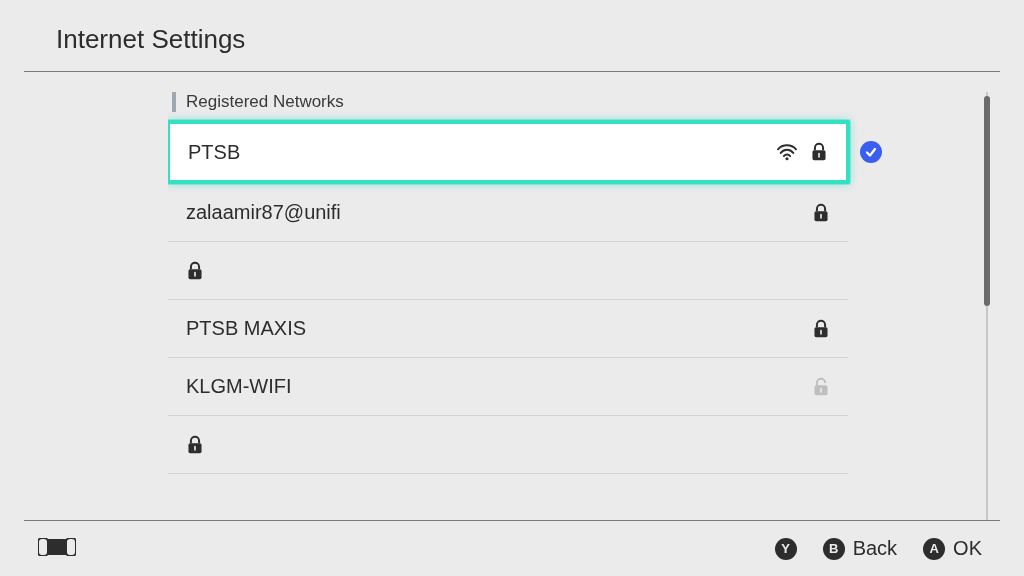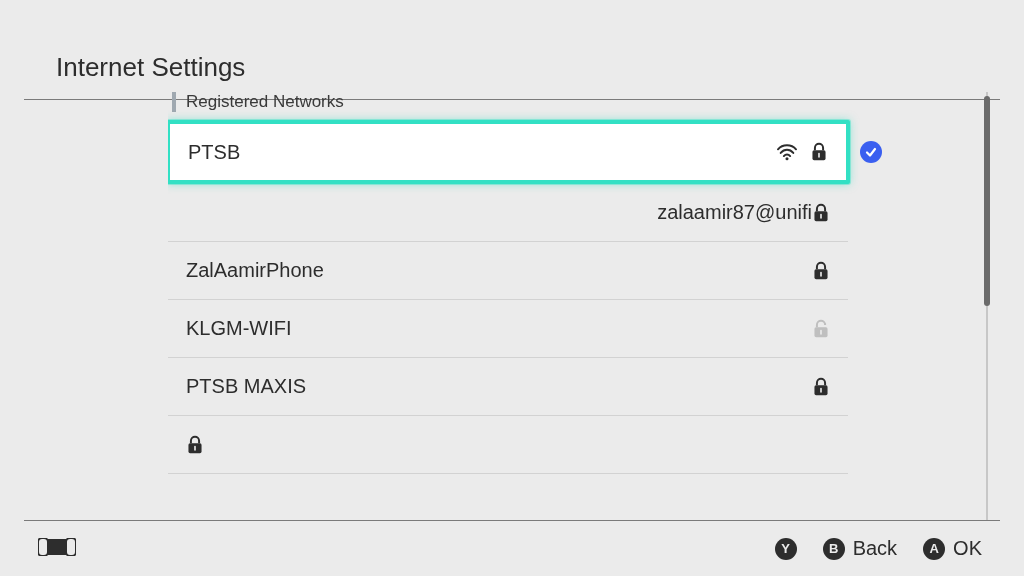--- a/index.html
+++ b/index.html
@@ -10,21 +10,20 @@
     color: #2d2d2d;
     position: relative;
   }
   .header {
     padding: 24px 0 16px 56px;
   }
   .header h1 {
     font-size: 26px;
     font-weight: 400;
     color: #2d2d2d;
-    margin-top: 28px;
   }
   .header-rule {
     height: 1px;
     background: #7a7a7a;
     margin: 0 24px 0 24px;
   }
   .content-wrap {
     position: absolute;
     top: 70px;
     left: 0;
@@ -79,21 +78,20 @@
     border: 4px solid #32e0c4;
     border-radius: 2px;
     box-shadow: 0 0 0 1px rgba(50,224,196,0.4), 0 0 8px rgba(50,224,196,0.5);
     height: 64px;
     margin-left: -2px;
     margin-right: -2px;
     border-bottom: 4px solid #32e0c4;
   }
   .network-item.selected + .network-item {
     border-top: none;
-    text-align: right;
   }
   .check-badge {
     position: absolute;
     right: -36px;
     top: 50%;
     transform: translateY(-50%);
     width: 22px;
     height: 22px;
     border-radius: 50%;
     background: #3a5ff0;
@@ -209,45 +207,44 @@
           <span class="name">zalaamir87@unifi</span>
           <span class="icons">
             <svg class="" width="18" height="22" viewBox="0 0 22 24">
               <path class="shackle" d="M6 10 V7 a5 5 0 0 1 10 0 V10" fill="none" stroke="#2d2d2d" stroke-width="2.4"></path>
               <rect class="body" x="3" y="10" width="16" height="12" rx="2" fill="#2d2d2d"></rect>
               <rect x="10" y="13" width="2" height="6" rx="1" fill="#ebebeb"></rect>
             </svg>
           </span>
         </div>
         <div class="network-item">
-          <span class="name">ZalAamirPhone</span>
+          <span class="icons">
+            <svg class="" width="18" height="22" viewBox="0 0 22 24">
+              <path class="shackle" d="M6 10 V7 a5 5 0 0 1 10 0 V10" fill="none" stroke="#2d2d2d" stroke-width="2.4"></path>
+              <rect class="body" x="3" y="10" width="16" height="12" rx="2" fill="#2d2d2d"></rect>
+              <rect x="10" y="13" width="2" height="6" rx="1" fill="#ebebeb"></rect>
+            </svg>
+          </span>
+        </div>
+        <div class="network-item">
+          <span class="name">PTSB MAXIS</span>
           <span class="icons">
             <svg class="" width="18" height="22" viewBox="0 0 22 24">
               <path class="shackle" d="M6 10 V7 a5 5 0 0 1 10 0 V10" fill="none" stroke="#2d2d2d" stroke-width="2.4"></path>
               <rect class="body" x="3" y="10" width="16" height="12" rx="2" fill="#2d2d2d"></rect>
               <rect x="10" y="13" width="2" height="6" rx="1" fill="#ebebeb"></rect>
             </svg>
           </span>
         </div>
         <div class="network-item">
           <span class="name">KLGM-WIFI</span>
           <span class="icons">
             <svg class="lock-open" width="18" height="22" viewBox="0 0 22 24">
               <path class="shackle" d="M6 10 V7 a5 5 0 0 1 10 0 V5" fill="none" stroke="#bfbfbf" stroke-width="2.4"></path>
               <rect class="body" x="3" y="10" width="16" height="12" rx="2" fill="#bfbfbf"></rect>
-              <rect x="10" y="13" width="2" height="6" rx="1" fill="#ebebeb"></rect>
-            </svg>
-          </span>
-        </div>
-        <div class="network-item">
-          <span class="name">PTSB MAXIS</span>
-          <span class="icons">
-            <svg class="" width="18" height="22" viewBox="0 0 22 24">
-              <path class="shackle" d="M6 10 V7 a5 5 0 0 1 10 0 V10" fill="none" stroke="#2d2d2d" stroke-width="2.4"></path>
-              <rect class="body" x="3" y="10" width="16" height="12" rx="2" fill="#2d2d2d"></rect>
               <rect x="10" y="13" width="2" height="6" rx="1" fill="#ebebeb"></rect>
             </svg>
           </span>
         </div>
         <div class="network-item">
           <span class="icons">
             <svg class="" width="18" height="22" viewBox="0 0 22 24">
               <path class="shackle" d="M6 10 V7 a5 5 0 0 1 10 0 V10" fill="none" stroke="#2d2d2d" stroke-width="2.4"></path>
               <rect class="body" x="3" y="10" width="16" height="12" rx="2" fill="#2d2d2d"></rect>
               <rect x="10" y="13" width="2" height="6" rx="1" fill="#ebebeb"></rect>

